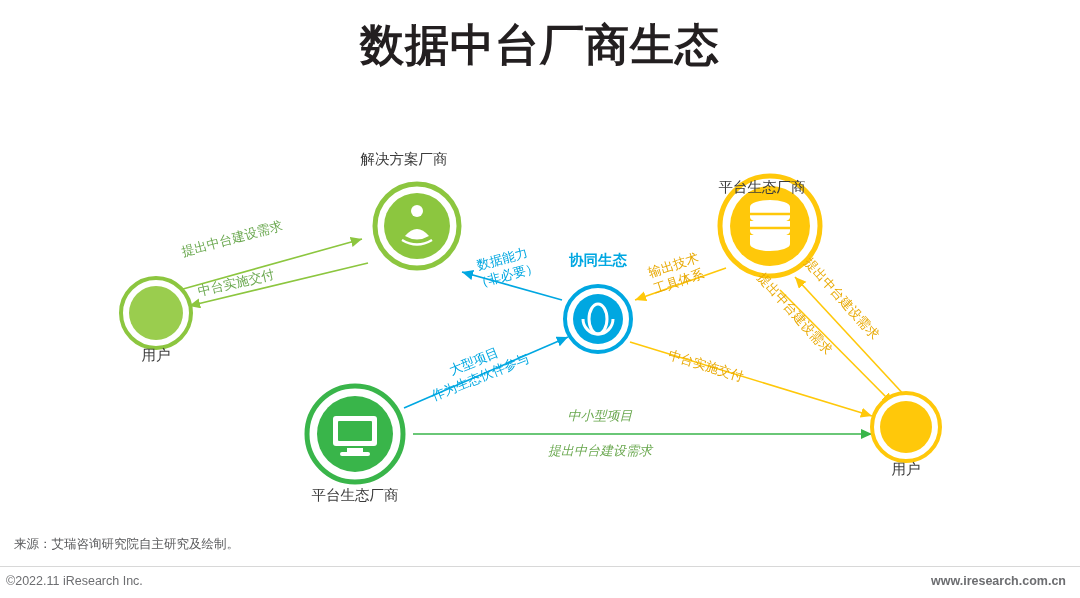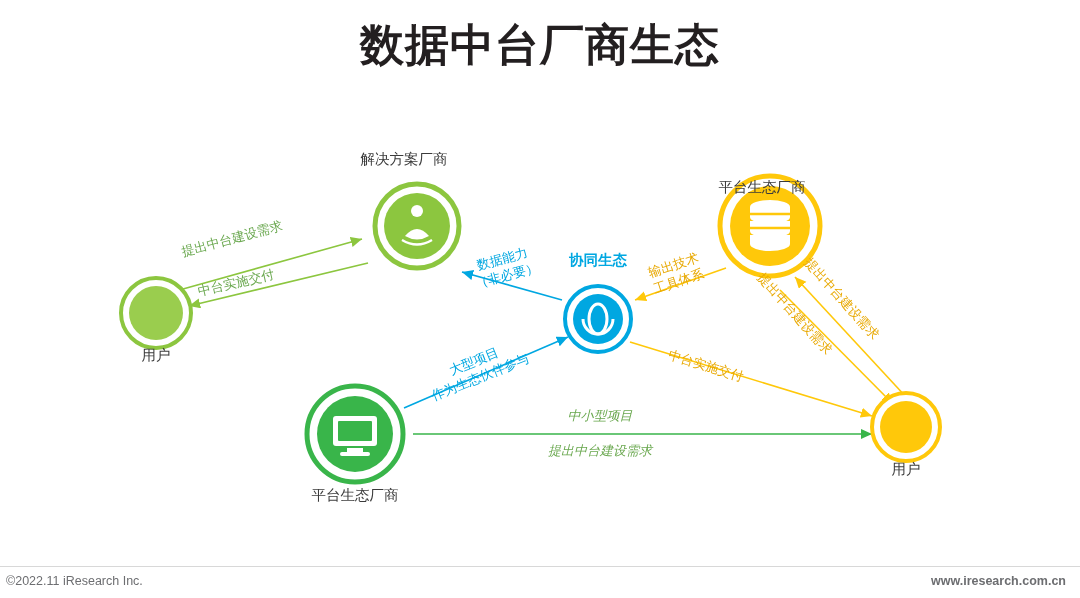--- a/index.html
+++ b/index.html
@@ -220,16 +220,17 @@
   <div class="elabel e-yellow" style="left:743px;top:305px;transform:rotate(48deg);">
     <span>提出中台建设需求</span>
   </div>
 
   <div class="elabel e-green" style="left:548px;top:407px;font-style:italic;">
     <span>中小型项目</span>
     <span style="height:18px;"></span>
     <span>提出中台建设需求</span>
   </div>
 
+  <div class="source">来源：艾瑞咨询研究院自主研究及绘制。</div>
   <div class="footbar"></div>
   <div class="copyright">©2022.11 iResearch Inc.</div>
   <div class="siteurl">www.iresearch.com.cn</div>
 </div>
 
 </body></html>

